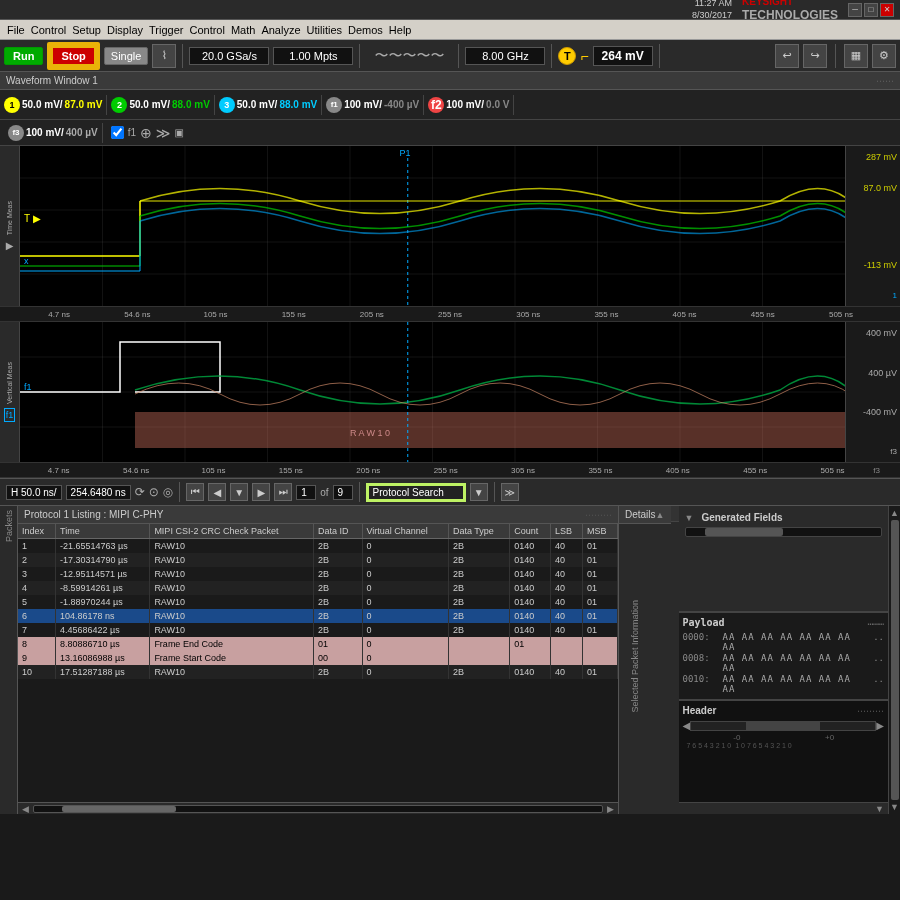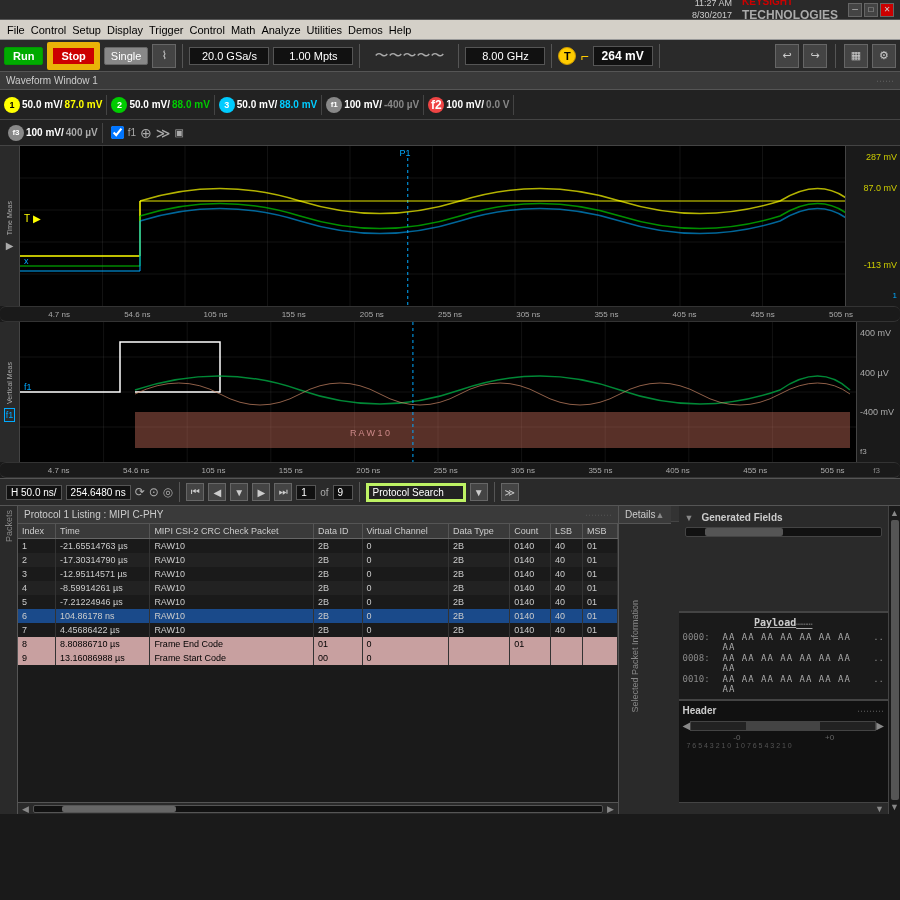--- a/index.html
+++ b/index.html
@@ -38,21 +38,21 @@
     .ch-num.c3 { background: #00ccff; }
     .ch-num.cf1 { background: #888; font-size: 8px; }
     .ch-num.cf2 { background: #ef4444; font-size: 12px; }
     .ch-num.cf3 { background: #888; font-size: 8px; }
     .ch-val { color: #fff; font-size: 10px; font-weight: bold; }
     
     
     #ch-strip2 { background: #222; display: flex; align-items: center; height: 26px; border-bottom: 1px solid #444; }
     
     
-    .time-axis { height: 16px; background: #1a1a1a; border-top: 1px solid #444; display: flex; align-items: center; padding: 0 2px; font-size: 9px; color: #aaa; border-radius: 6px; }
+    .time-axis { height: 16px; background: #1a1a1a; border-top: 1px solid #444; display: flex; align-items: center; padding: 0 2px; font-size: 9px; color: #aaa; }
     .time-tick { flex: 1; text-align: center; }
     
     
     #nav-bar { background: #2a2a2a; height: 28px; display: flex; align-items: center; gap: 4px; padding: 0 6px; border-top: 1px solid #555; border-bottom: 1px solid #555; }
     .nav-field { background: #111; color: #fff; font-size: 10px; padding: 1px 4px; border: 1px solid #555; }
     .nav-play-btn { background: #444; color: #ccc; border: 1px solid #666; width: 18px; height: 18px; display: flex; align-items: center; justify-content: center; cursor: pointer; font-size: 10px; }
     .nav-of { color: #aaa; font-size: 10px; }
     .nav-search { background: #222; color: #fff; font-size: 10px; padding: 1px 4px; border: 3px solid #bef264; min-width: 100px; }
     
     
@@ -334,21 +334,21 @@
 
       <rect x="115" y="90" width="715" height="36" fill="rgba(220,120,100,0.4)"></rect>
       <text x="350" y="114" fill="#cc8888" font-size="9" font-family="Arial" text-anchor="middle">R A W 1 0</text>
 
       <path d="M115,72 Q160,50 200,72 Q240,94 280,72 Q320,50 360,72 Q400,94 440,72 Q480,50 520,72 Q560,94 600,72 Q640,50 680,72 Q720,94 760,72 Q800,50 830,72" stroke="#cc8866" stroke-width="1" fill="none" opacity="0.7"></path>
 
       <line x1="47%" y1="0" x2="47%" y2="100%" stroke="#00aaff" stroke-width="1" stroke-dasharray="3,3"></line>
     </svg>
   </div>
 
-  <div style="width:44px; background:#1a1a1a; border-left:1px solid #444; display:flex; flex-direction:column; justify-content:space-between; padding:6px 3px; font-size:9px; ">
+  <div style="width:55px; background:#1a1a1a; border-left:1px solid #444; display:flex; flex-direction:column; justify-content:space-between; padding:6px 3px; font-size:9px; text-align:right;">
     <span style="color:#aaa;">400 mV</span>
     <span style="color:#aaa;">400 µV</span>
     <span style="color:#aaa;">-400 mV</span>
     <span style="color:#aaa; font-size:8px;">f3</span>
   </div>
 </div>
 
 <div class="time-axis" style="height:16px; background:#1a1a1a; border-top:1px solid #333; border-bottom:1px solid #333; display:flex; align-items:center; font-size:8px; color:#aaa; padding: 0 20px 0 20px;">
   <span class="time-tick">4.7 ns</span>
   <span class="time-tick">54.6 ns</span>
@@ -460,21 +460,21 @@
               <td>RAW10</td>
               <td>2B</td>
               <td>0</td>
               <td>2B</td>
               <td>0140</td>
               <td>40</td>
               <td>01</td>
             </tr>
             <tr>
               <td>5</td>
-              <td>-7.21224946 µs</td>
+              <td>-1.88970244 µs</td>
               <td>RAW10</td>
               <td>2B</td>
               <td>0</td>
               <td>2B</td>
               <td>0140</td>
               <td>40</td>
               <td>01</td>
             </tr>
             <tr class="highlighted">
               <td>6</td>
@@ -512,20 +512,31 @@
             <tr class="pink">
               <td>9</td>
               <td>13.16086988 µs</td>
               <td>Frame Start Code</td>
               <td>00</td>
               <td>0</td>
               <td></td>
               <td></td>
               <td></td>
               <td></td>
+            </tr>
+            <tr>
+              <td>10</td>
+              <td>17.51287188 µs</td>
+              <td>RAW10</td>
+              <td>2B</td>
+              <td>0</td>
+              <td>2B</td>
+              <td>0140</td>
+              <td>40</td>
+              <td>01</td>
             </tr>
           </tbody>
       </table>
     </div>
 
     <div id="bottom-scroll" style="background:#2a2a2a; height:12px; border-top:1px solid #555; display:flex; align-items:center; padding:0 4px;">
       <div style="color:#888; font-size:9px; cursor:pointer;">◀</div>
       <div class="scroll-track" style="flex:1; height:8px; background:#111; border:1px solid #555; border-radius:2px; position:relative; margin:0 4px;">
         <div class="scroll-thumb" style="position:absolute; left:5%; width:20%; height:100%; background:#666; border-radius:2px;"></div>
       </div>
@@ -552,21 +563,21 @@
             <span>Generated Fields</span>
           </div>
         </div>
 
         <div style="height:10px; background:#111; border:1px solid #444; border-radius:2px; margin-top:4px; position:relative;">
           <div style="position:absolute; left:10%; width:40%; height:100%; background:#555; border-radius:2px;"></div>
         </div>
       </div>
 
       <div id="payload-area" style="background:#1a1a1a; border-bottom:1px solid #444; padding:4px; font-family:monospace; font-size:9px;">
-        <div style="display:flex; align-items:center; justify-content:center; margin-bottom:2px;text-decoration:underline;">
+        <div style="display:flex; align-items:center; justify-content:space-between; margin-bottom:2px;">
           <span class="payload-title">Payload</span>
           <span style="color:#666; font-size:9px;">⋯⋯⋯</span>
         </div>
         <div class="payload-row">
           <span class="payload-addr">0000:</span>
           <span class="payload-hex">AA AA AA AA AA AA AA AA</span>
           <span style="color:#888;">..</span>
         </div>
         <div class="payload-row">
           <span class="payload-addr">0008:</span>

